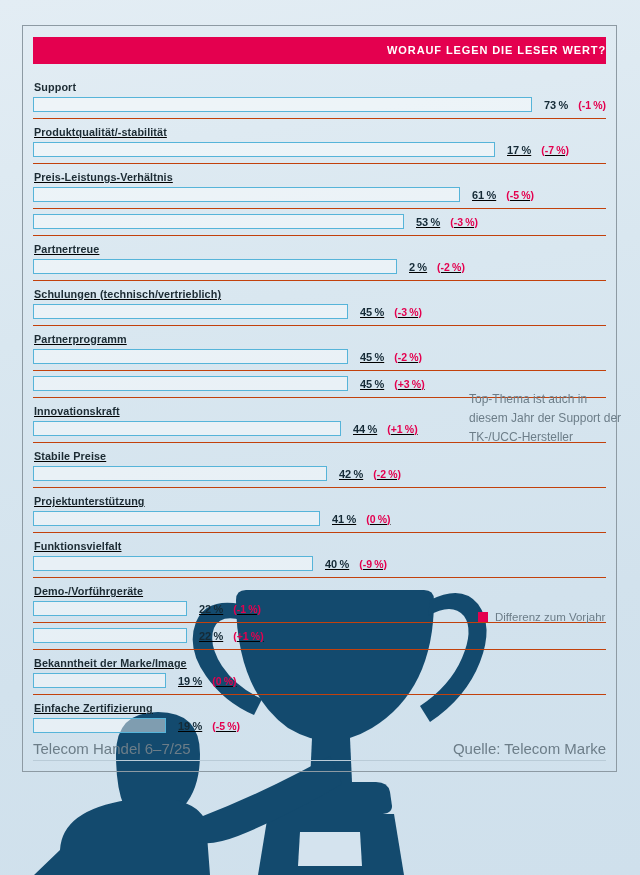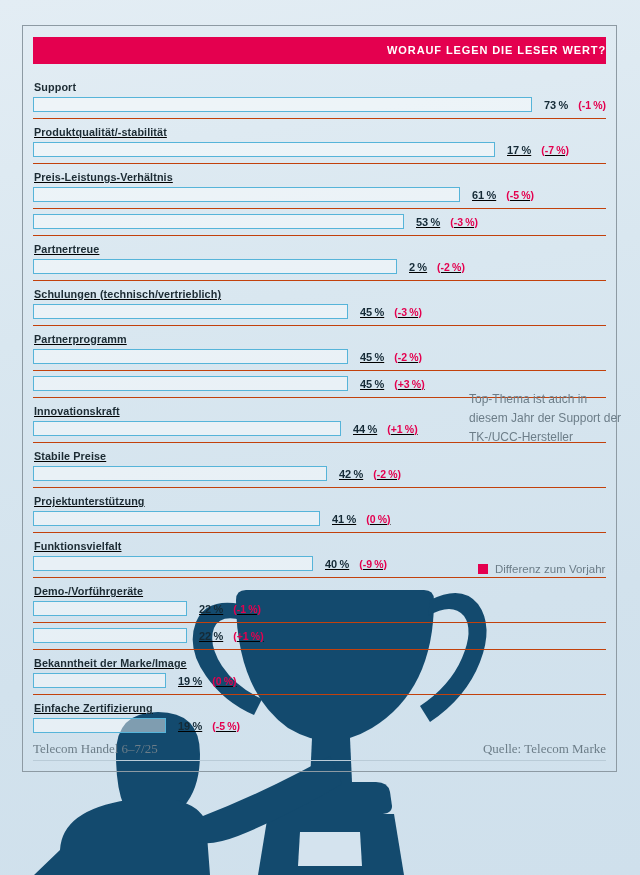--- a/index.html
+++ b/index.html
@@ -46,30 +46,30 @@
   }
   .bar-delta{color:#e4004f;font-weight:bold;font-size:10.5px;margin-left:3px;}
 
   
   .sidenote{
     position:absolute;left:446px;top:337px;width:160px;
     font-size:12px;line-height:19px;color:#6c7d88;z-index:4;margin-top:27px;
   }
   
   .legend{
-    position:absolute;left:455px;top:537px;display:flex;align-items:center;z-index:4;
+    position:absolute;left:455px;top:585px;display:flex;align-items:center;z-index:4;
   }
   .legend-swatch{width:10px;height:10px;background:#e4004f;display:inline-block;}
   .legend-label{font-size:11.5px;color:#6c7d88;margin-left:7px;}
 
   
   .footer{
     position:absolute;left:10px;right:10px;bottom:14px;
     display:flex;justify-content:space-between;align-items:flex-end;
-    font-size:13px;color:#6c7d88;z-index:4;font-family:Liberation Serif, serif;
+    font-size:15px;color:#6c7d88;z-index:4;
   }
   .footer-rule{
     position:absolute;left:10px;right:10px;bottom:10px;height:1px;background:#b9cbd7;z-index:3;
   }
 </style>
 </head>
 <body>
 
 <div class="page">
 

